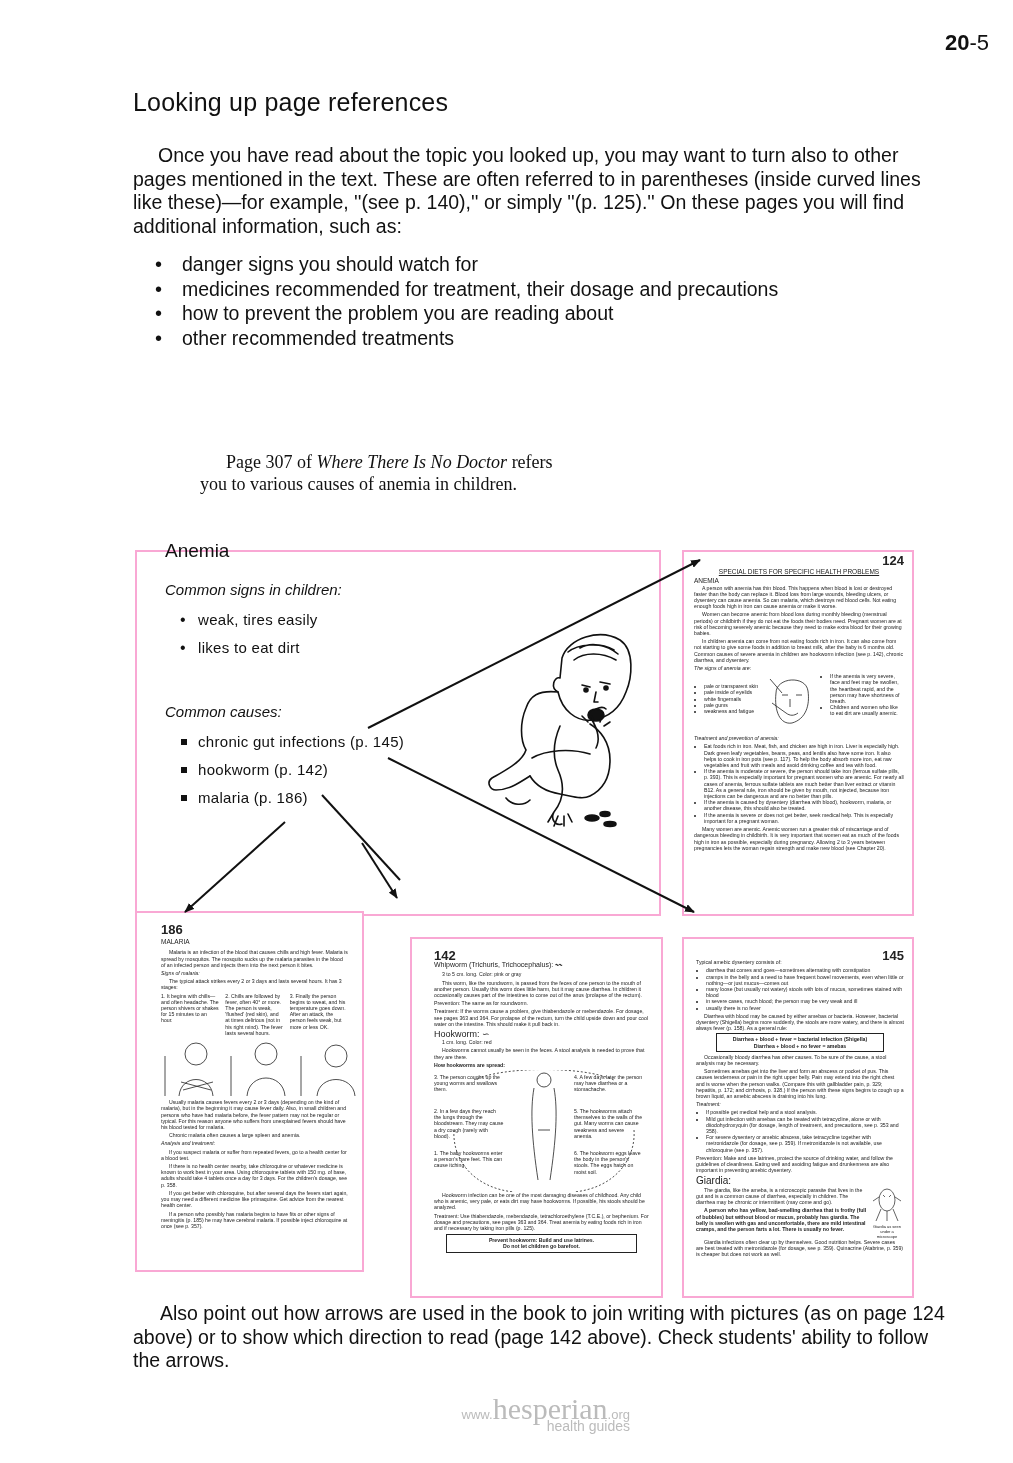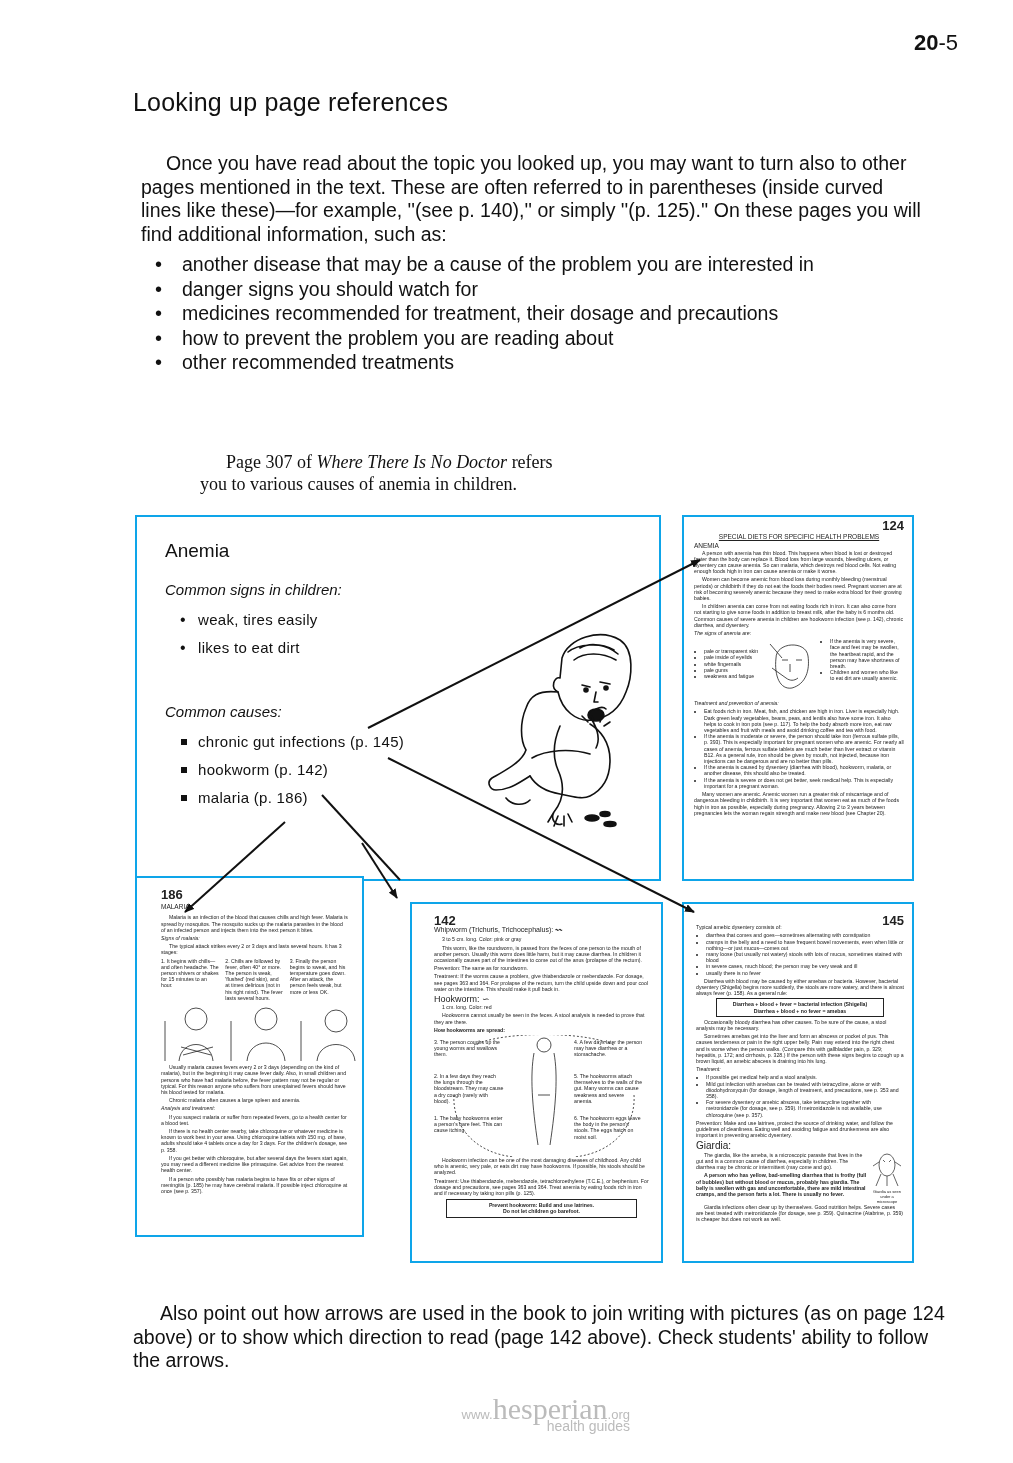--- a/index.html
+++ b/index.html
@@ -1,29 +1,29 @@
 <!DOCTYPE html>
 <html><head>
 <meta charset="utf-8">
 <style>
   html, body { margin:0; padding:0; background:#fff; }
   body { width:1013px; height:1463px; position:relative; overflow:hidden; color:#111;
          font-family:"Liberation Sans", sans-serif; }
   .abs { position:absolute; }
-  .pagenum { right:55px; top:30px; font-size:22px; }
+  .pagenum { right:24px; top:30px; font-size:22px; }
   .pagenum b { font-weight:bold; }
   .heading { left:133px; top:88px; font-size:25px; letter-spacing:0.2px; }
   .intro { left:133px; top:144px; width:800px; font-size:19.5px; line-height:23.5px; }
-  .intro p { margin:8px; text-indent:25px; }
+  .intro p { margin:0; text-indent:25px; }
   .bullets { left:155px; top:252px; width:780px; font-size:19.5px; line-height:24.5px; margin:0; padding:0; list-style:none; }
   .bullets li { position:relative; padding-left:27px; }
   .bullets li::before { content:"•"; position:absolute; left:0; top:0; font-size:20px; }
   .caption { left:200px; top:451px; width:420px; font-family:"Liberation Serif", serif; font-size:18px; line-height:22px; }
   .caption .l1 { padding-left:26px; }
-  .frame { border:2px solid #0ea5e9; background:#fff; box-sizing:border-box; }
+  .frame { border:2px solid #f9a8d4; background:#fff; box-sizing:border-box;margin-top:35px; }
   .main-frame { left:135px; top:515px; width:526px; height:366px; }
   .anemia-title { left:165px; top:540px; font-size:19px; }
   .sub { font-style:italic; font-size:15px; }
   .sign-list, .cause-list { list-style:none; margin:0; padding:0; font-size:15px; letter-spacing:0.3px; }
   .sign-list li, .cause-list li { position:relative; padding-left:26px; height:28px; line-height:28px; }
   .sign-list li::before { content:"•"; position:absolute; left:8px; font-size:16px; }
   .cause-list li::before { content:""; position:absolute; left:9px; top:11px; width:6px; height:6px; background:#111; }
   .mini { font-size:5.2px; line-height:6.2px; color:#222; }
   .mini p { margin:0 0 2px 0; }
   .mini .ind { text-indent:8px; }
@@ -46,21 +46,20 @@
 
 <div class="abs pagenum"><b>20</b><span>-5</span></div>
 
 <div class="abs heading">Looking up page references</div>
 
 <div class="abs intro">
     <p>Once you have read about the topic you looked up, you may want to turn also to other pages mentioned in the text. These are often referred to in parentheses (inside curved lines like these)—for example, ''(see p. 140),'' or simply ''(p. 125).'' On these pages you will find additional information, such as:</p>
   </div>
 
 <ul class="abs bullets">
-  <li>another disease that may be a cause of the problem you are interested in</li>
   <li>danger signs you should watch for</li>
   <li>medicines recommended for treatment, their dosage and precautions</li>
   <li>how to prevent the problem you are reading about</li>
   <li>other recommended treatments</li>
 </ul>
 
 <div class="abs caption">
   <div class="l1"><span>Page 307 of </span><i>Where There Is No Doctor</i><span> refers</span></div>
   <div>you to various causes of anemia in children.</div>
 </div>

